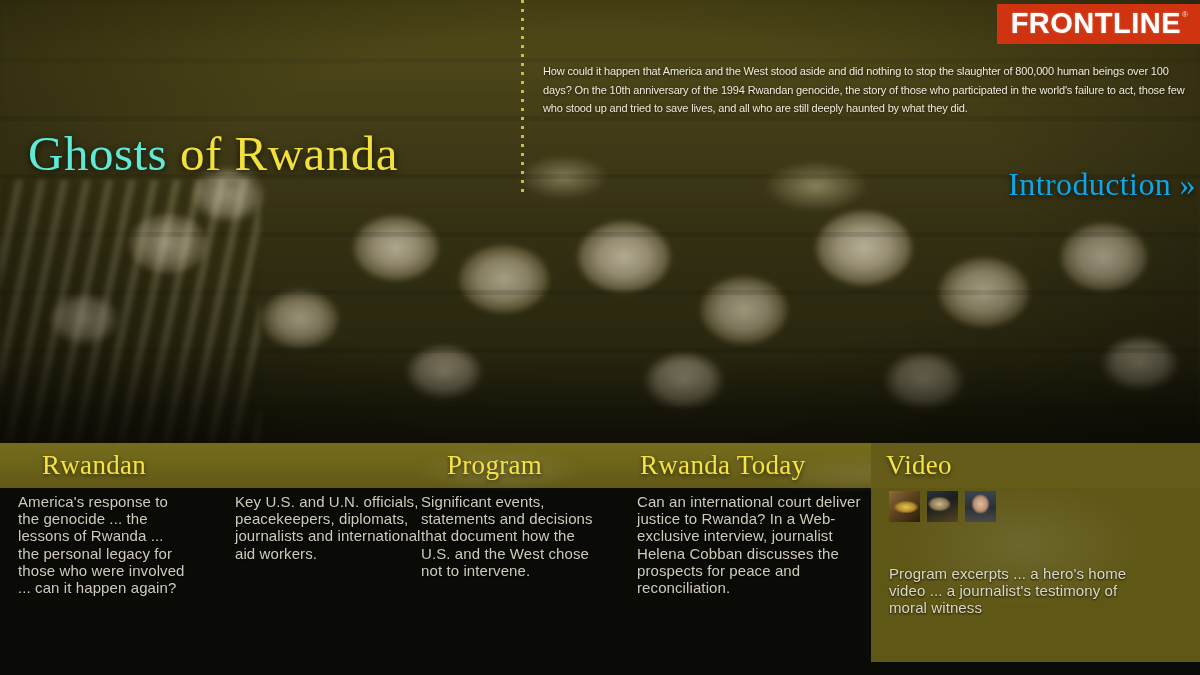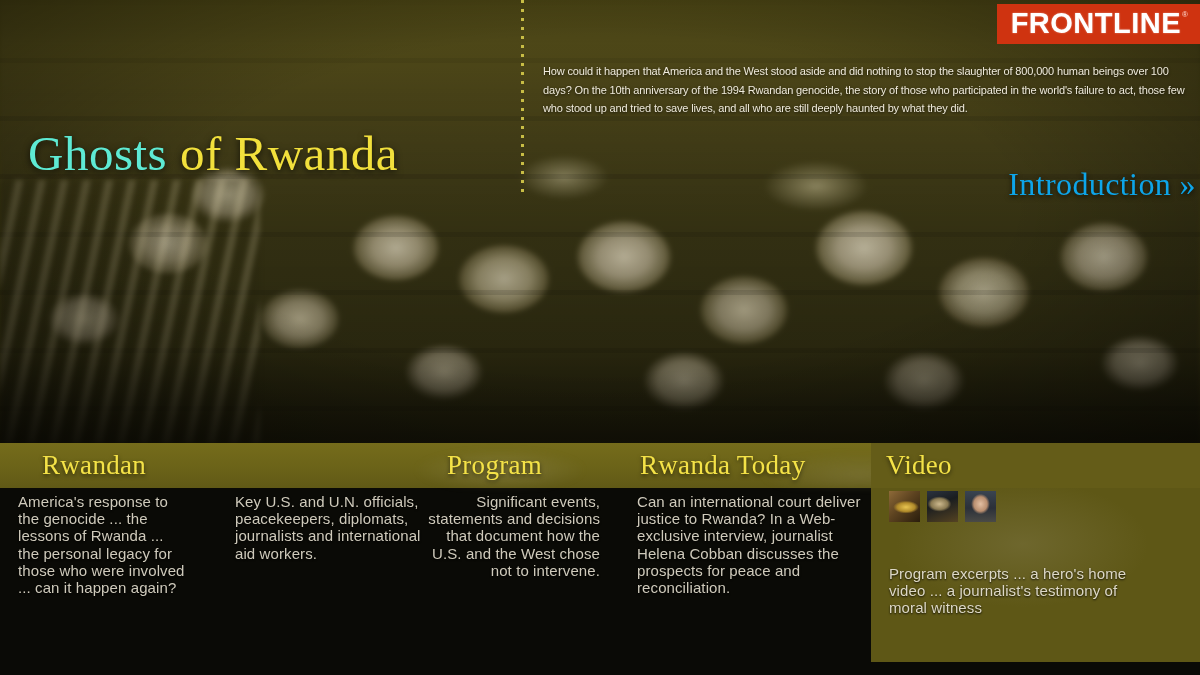--- a/index.html
+++ b/index.html
@@ -181,21 +181,21 @@
   #col-analysis   { left:0px;   width:193px; }
   #col-analysis   .col-title { left:42px; }
   #col-analysis   .col-body  { left:18px; width:168px; top:50px; }
 
   #col-interviews { left:196px; width:210px; }
   #col-interviews .col-title { left:33px; }
   #col-interviews .col-body  { left:14px; width:192px; top:50px;margin-left:25px; }
 
   #col-timeline   { left:409px; width:209px; }
   #col-timeline   .col-title { left:38px; }
-  #col-timeline   .col-body  { left:5px; width:186px; top:50px;text-align:right; }
+  #col-timeline   .col-body  { left:12px; width:186px; top:50px; }
 
   #col-today      { left:621px; width:247px; }
   #col-today      .col-title { left:19px; }
   #col-today      .col-body  { left:16px; width:224px; top:50px; }
 
   #col-video      { left:871px; width:329px; background:#645c18; }
   #col-video      .col-title { left:15px; }
   #col-video      .col-body  { left:18px; width:260px; top:122px; color:#ddd8c6; }
   #col-video .video-bg {
     position:absolute; left:0; top:45px; width:329px; height:187px;

